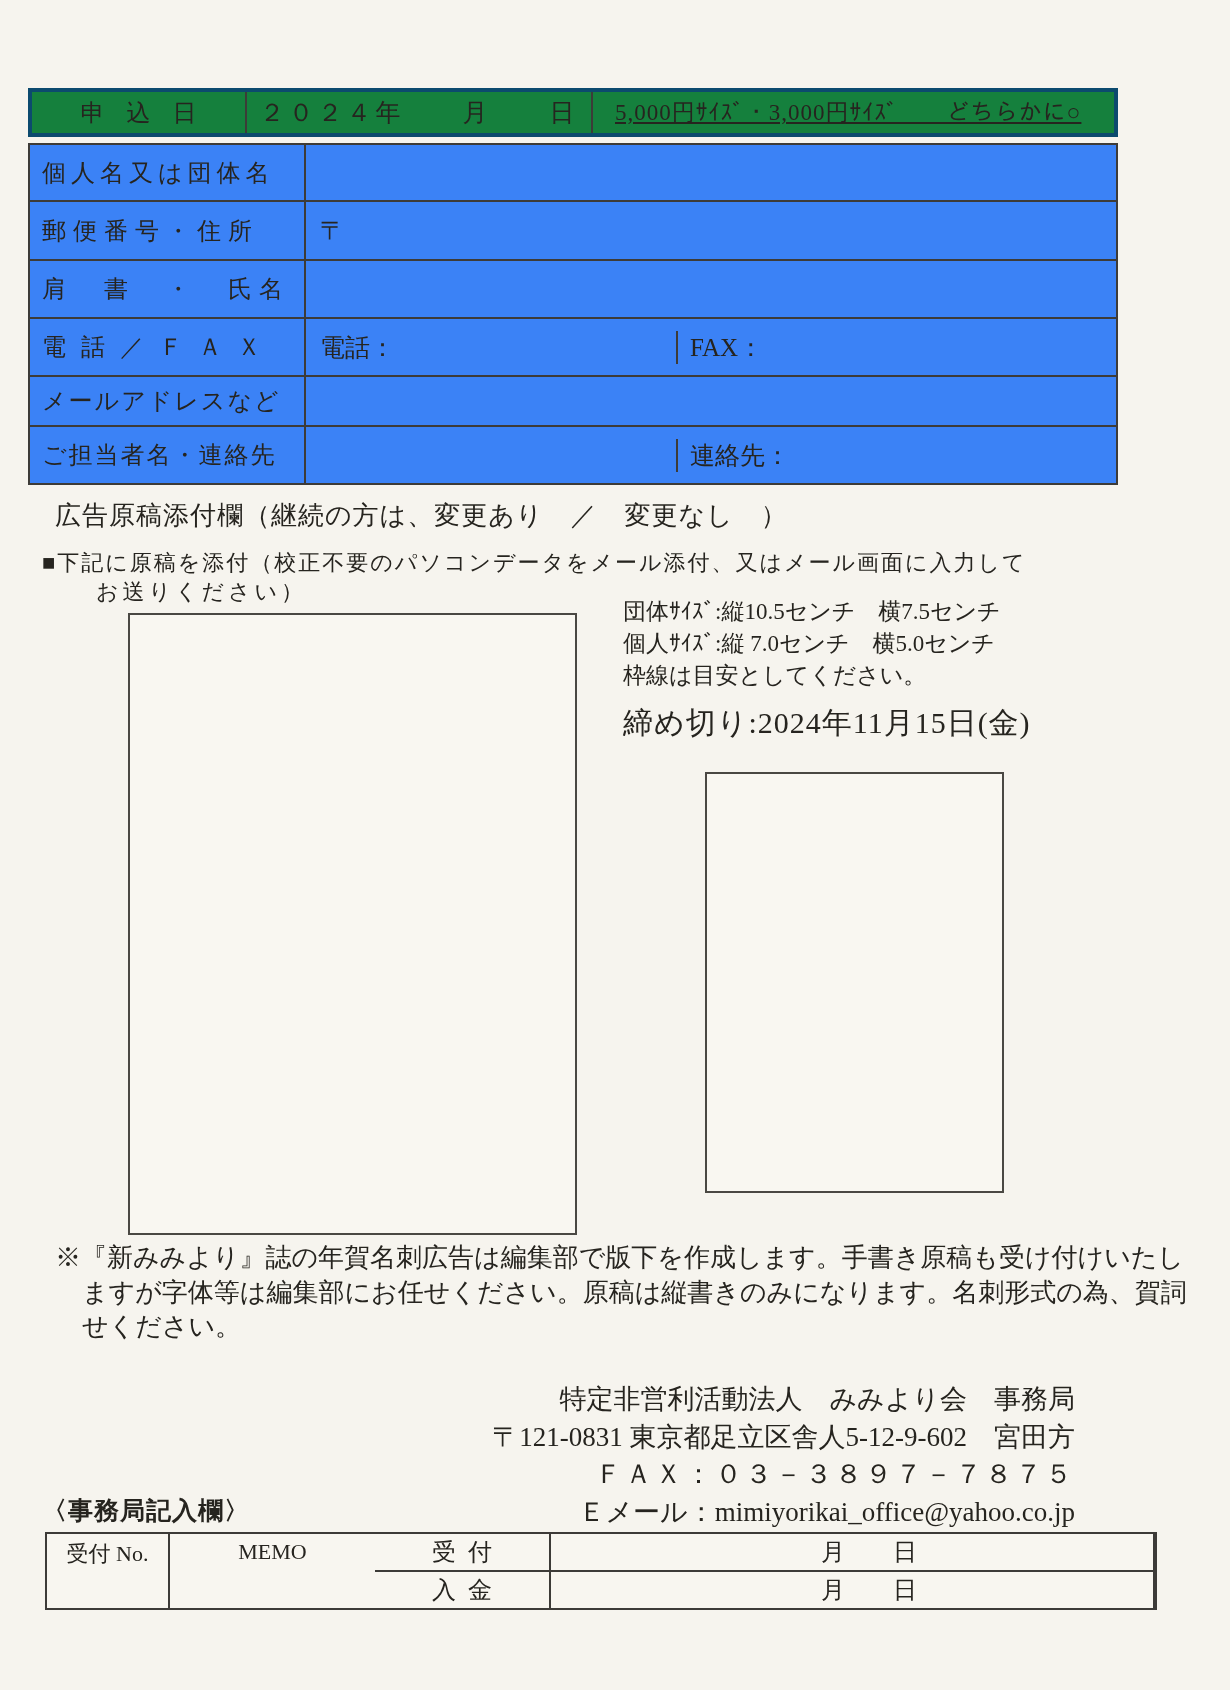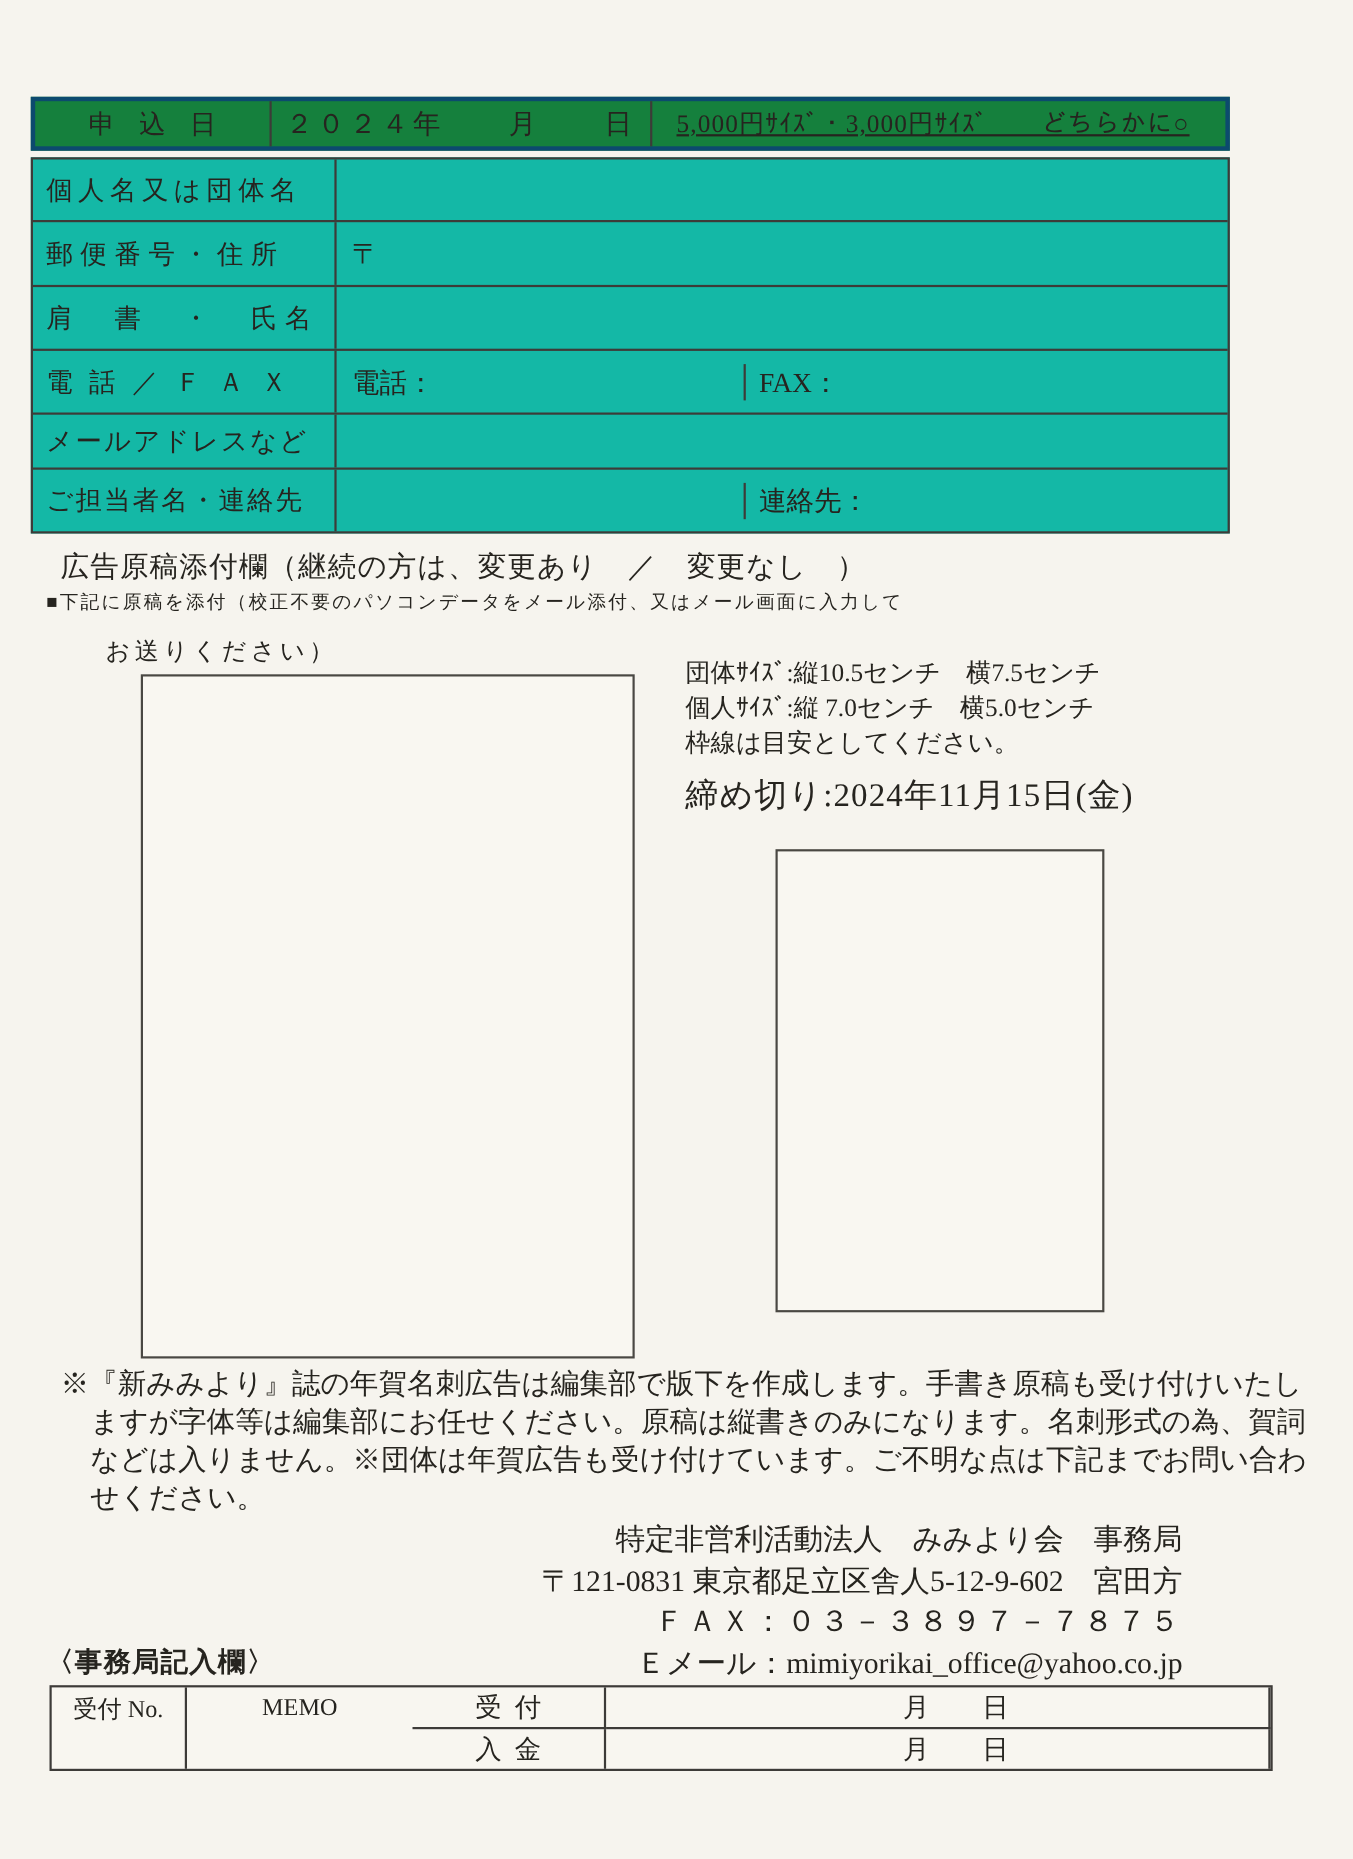--- a/index.html
+++ b/index.html
@@ -31,33 +31,33 @@
   .ls22{letter-spacing:22px;text-indent:22px;}
   .ls15{letter-spacing:15px;}
   .ls7{letter-spacing:7px;}
   .ls5{letter-spacing:5px;}
   .ls2{letter-spacing:2px;}
   .date-text{font-size:25px;letter-spacing:4px;white-space:nowrap;}
   .price-text{font-size:23px;white-space:nowrap;letter-spacing:1px;}
   .rows{
     left:28px;top:143px;width:1090px;
     border:2px solid #3d3b38;box-sizing:border-box;
-    background:#14b8a6;
+    background:#3b82f6;
   }
   .frow{display:flex;box-sizing:border-box;border-bottom:2px solid #3d3b38;}
   .frow:last-child{border-bottom:none;}
   .frow .label{width:276px;border-right:2px solid #3d3b38;display:flex;align-items:center;padding-left:12px;box-sizing:border-box;}
   .frow .content{flex:1;display:flex;align-items:center;padding-left:14px;box-sizing:border-box;}
   .frow .content.split{padding:0;}
   .half-l{width:370px;display:flex;align-items:center;padding-left:14px;box-sizing:border-box;}
   .half-r{flex:1;border-left:2px solid #3d3b38;display:flex;align-items:center;padding-left:12px;box-sizing:border-box;}
   .cellval{font-size:25px;white-space:nowrap;}
   
   .adnote{left:55px;top:498px;font-size:26px;letter-spacing:1px;white-space:nowrap;}
-  .inst1{left:42px;top:536px;font-size:17px;letter-spacing:2px;white-space:nowrap;}
+  .inst1{left:42px;top:548px;font-size:22px;letter-spacing:2px;white-space:nowrap;}
   .inst2{left:96px;top:577px;font-size:22px;letter-spacing:4px;white-space:nowrap;}
   .boxA{left:128px;top:613px;width:449px;height:622px;border:2px solid #4a4843;box-sizing:border-box;background:#f9f7f1;}
   .boxB{left:705px;top:772px;width:299px;height:421px;border:2px solid #4a4843;box-sizing:border-box;background:#f9f7f1;}
   .sizenote{left:623px;top:596px;font-size:23px;line-height:32px;white-space:nowrap;}
   .deadline{left:623px;top:703px;font-size:30px;letter-spacing:1px;white-space:nowrap;}
   
   .footnote{left:55px;top:1241px;font-size:26px;line-height:34.5px;white-space:nowrap;}
   .footnote .cont{margin-left:27px;}
   
   .contact{right:155px;top:1381px;text-align:right;font-size:27px;line-height:37.5px;white-space:nowrap;}
@@ -167,21 +167,20 @@
     <div>団体ｻｲｽﾞ:縦10.5センチ　横7.5センチ</div>
     <div>個人ｻｲｽﾞ:縦 7.0センチ　横5.0センチ</div>
     <div>枠線は目安としてください。</div>
   </div>
 
   <div class="abs deadline">締め切り:2024年11月15日(金)</div>
 
   <div class="abs footnote">
     <div>※『新みみより』誌の年賀名刺広告は編集部で版下を作成します。手書き原稿も受け付けいたし</div>
     <div class="cont">ますが字体等は編集部にお任せください。原稿は縦書きのみになります。名刺形式の為、賀詞</div>
-    <div class="cont">などは入りません。※団体は年賀広告も受け付けています。ご不明な点は下記までお問い合わ</div>
     <div class="cont">せください。</div>
   </div>
 
   <div class="abs contact">
     <div>特定非営利活動法人　みみより会　事務局</div>
     <div>〒121-0831 東京都足立区舎人5-12-9-602　宮田方</div>
     <div class="faxline">ＦＡＸ：０３－３８９７－７８７５</div>
     <div>Ｅメール：mimiyorikai_office@yahoo.co.jp</div>
   </div>
 

